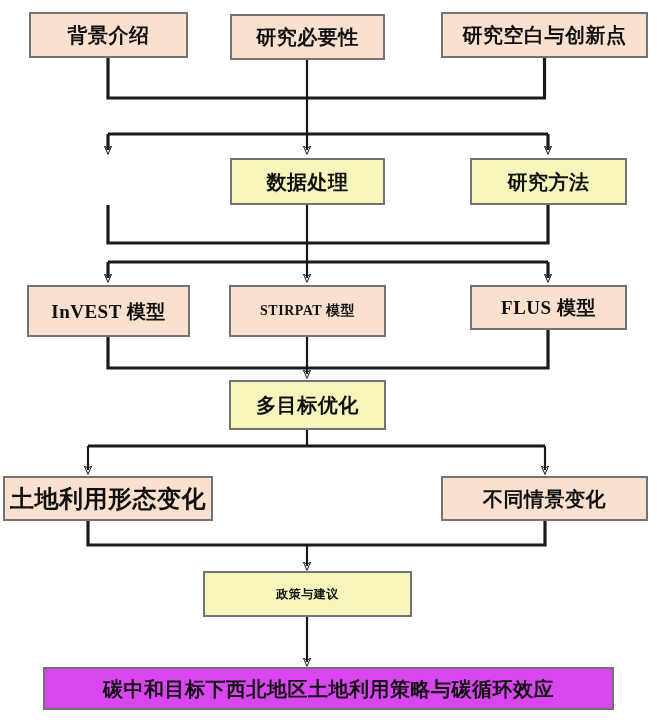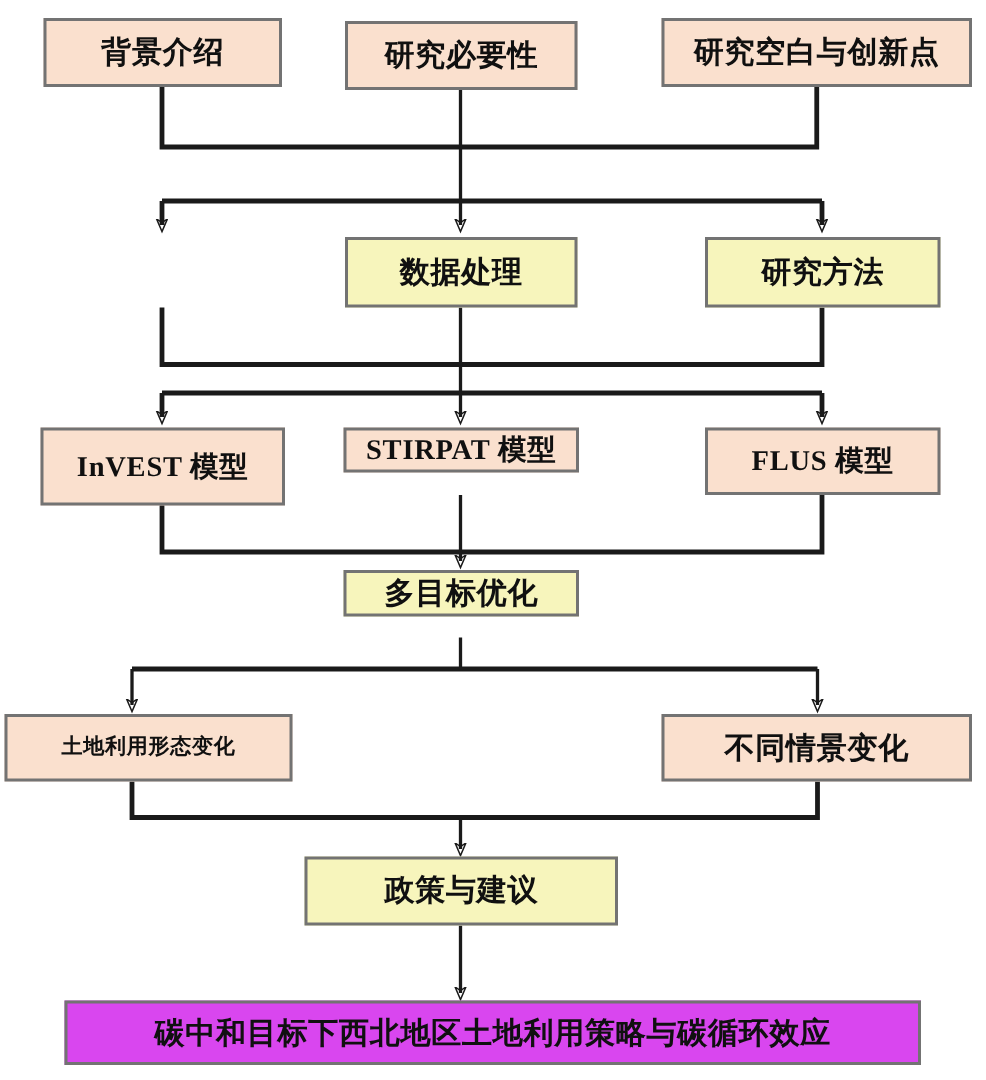--- a/index.html
+++ b/index.html
@@ -126,41 +126,41 @@
   </div>
 
   <div class="node yellow" style="left:470px; top:158px; width:157px; height:47px; font-size:20px;">
     <span class="label">研究方法</span>
   </div>
 
   <div class="node peach" style="left:27px; top:285px; width:163px; height:52px; font-size:19px;">
     <span class="label">InVEST 模型</span>
   </div>
 
-  <div class="node peach" style="left:229px; top:285px; width:157px; height:30px; font-size:19px;">
+  <div class="node peach" style="left:229px; top:285px; width:157px; height:52px; font-size:14px;">
     <span class="label">STIRPAT 模型</span>
   </div>
 
   <div class="node peach" style="left:470px; top:285px; width:157px; height:45px; font-size:19px;">
     <span class="label">FLUS 模型</span>
   </div>
 
-  <div class="node yellow" style="left:229px; top:380px; width:157px; height:31px; font-size:20px;">
+  <div class="node yellow" style="left:229px; top:380px; width:157px; height:50px; font-size:20px;">
     <span class="label">多目标优化</span>
   </div>
 
-  <div class="node peach" style="left:3px; top:476px; width:192px; height:45px; font-size:14px;">
+  <div class="node peach" style="left:3px; top:476px; width:210px; height:45px; font-size:24px;">
     <span class="label">土地利用形态变化</span>
   </div>
 
   <div class="node peach" style="left:441px; top:476px; width:207px; height:45px; font-size:20px;">
     <span class="label">不同情景变化</span>
   </div>
 
-  <div class="node yellow" style="left:203px; top:571px; width:209px; height:46px; font-size:20px;">
+  <div class="node yellow" style="left:203px; top:571px; width:209px; height:46px; font-size:12px;">
     <span class="label">政策与建议</span>
   </div>
 
   <div class="node green" style="left:43px; top:667px; width:571px; height:43px; font-size:20px;">
     <span class="label">碳中和目标下西北地区土地利用策略与碳循环效应</span>
   </div>
 
 </div>
 
 </body></html>

